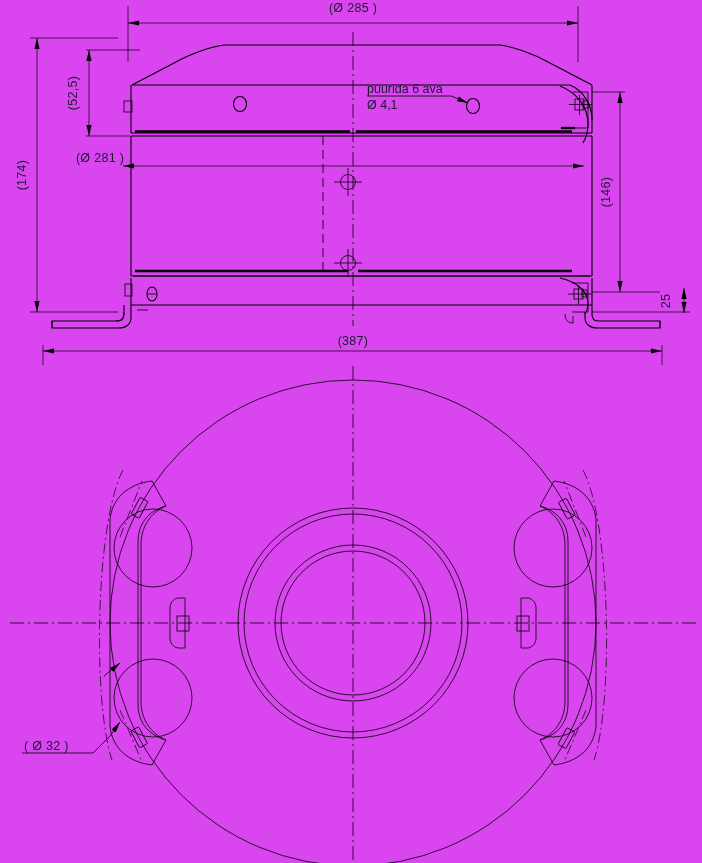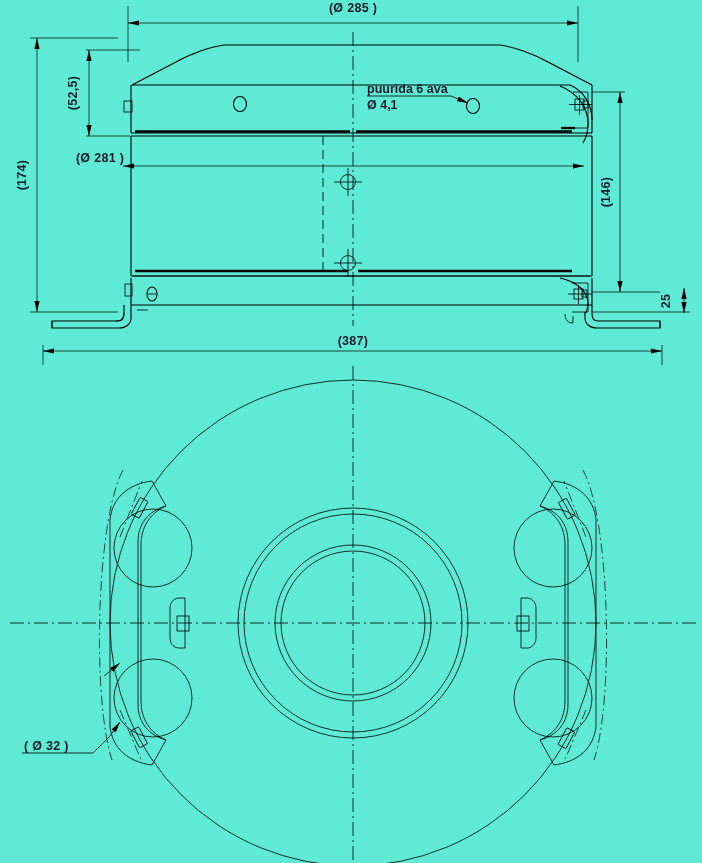--- a/index.html
+++ b/index.html
@@ -8,23 +8,22 @@
     padding: 0;
     background: #ffffff;
   }
   body {
     font-family: "Liberation Sans", sans-serif;
   }
   #sheet {
     position: relative;
     width: 702px;
     height: 863px;
-    background: #5eead4;
+    background: #d946ef;
     overflow: hidden;
-    font-weight: bold;
   }
   #drawing {
     position: absolute;
     left: 0;
     top: 0;
     width: 702px;
     height: 863px;
   }
   text {
     font-family: "Liberation Sans", sans-serif;

